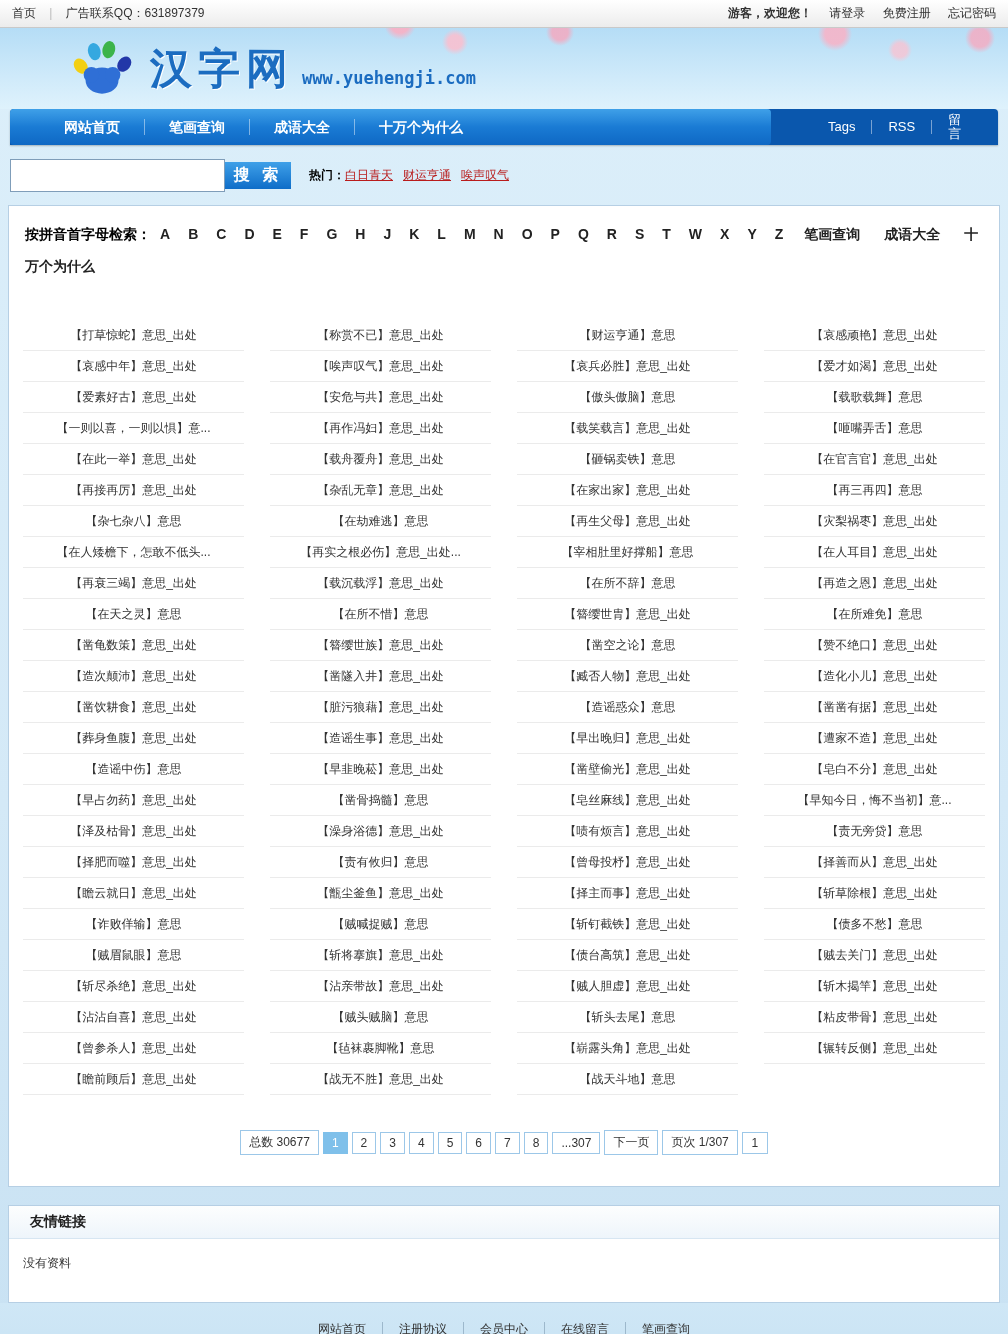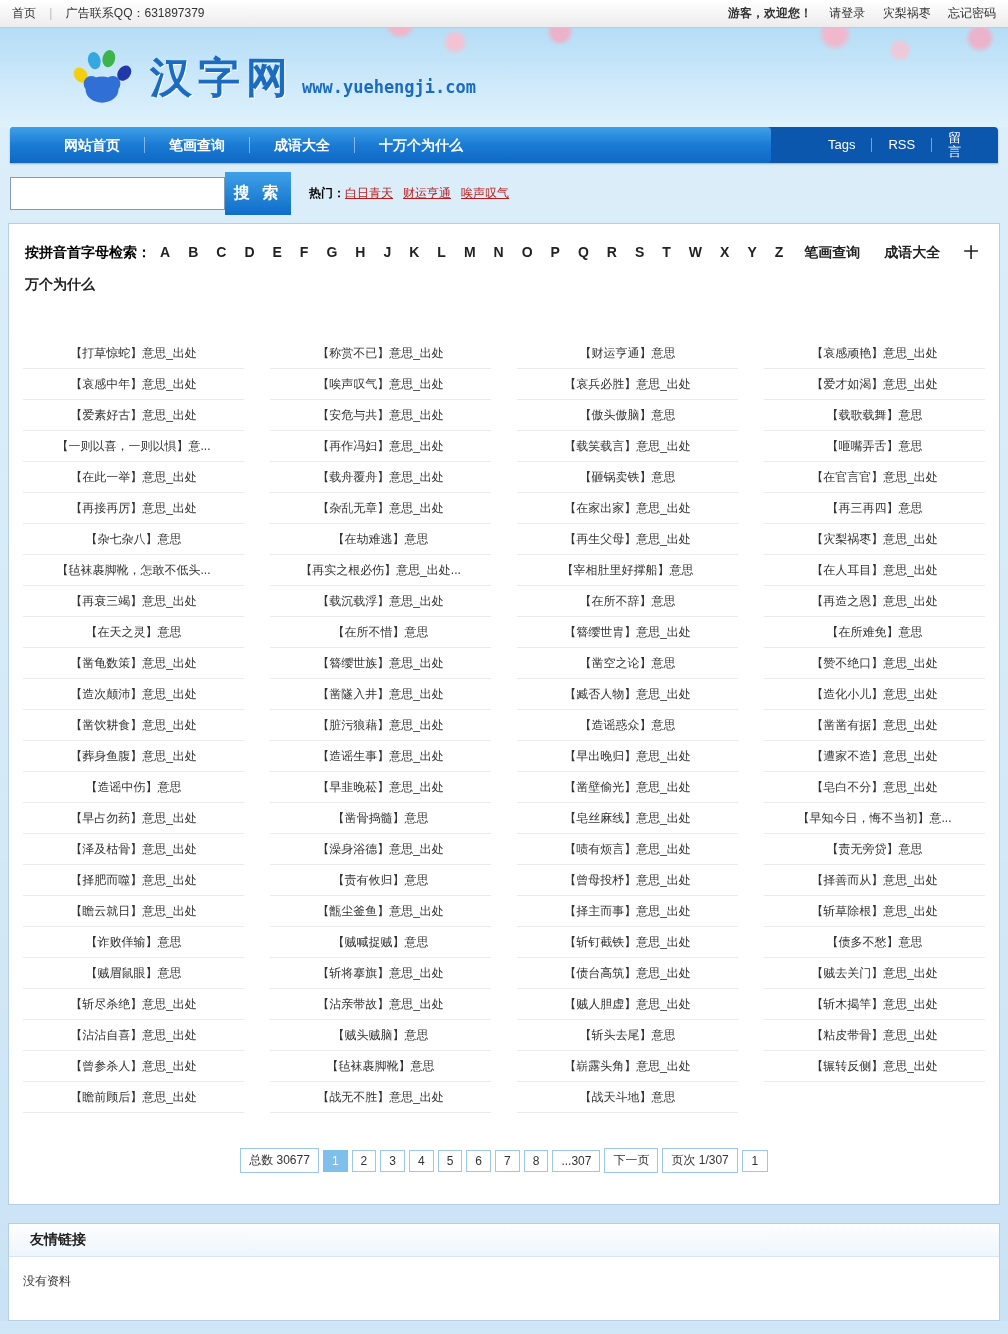--- a/index.html
+++ b/index.html
@@ -18,21 +18,21 @@
     padding:0 12px; background:linear-gradient(180deg,#ffffff,#ececec);
     border-bottom:1px solid #c9c9c9; font-size:12px;gap:33px;
   }
   .topbar .sep{ color:#bbb; margin:0 10px; }
   .topbar-right a, .topbar-left a{ color:#333; }
   .topbar-right span, .topbar-right a{ margin-left:14px; }
   .welcome{ font-weight:bold; }
 
   
   .banner{
-    height:99px; position:relative; display:flex; align-items:center;
+    height:81px; position:relative; display:flex; align-items:center;
     background:
       radial-gradient(circle at 400px -4px, rgba(246,178,198,.95) 0 9px, rgba(246,178,198,0) 16px),
       radial-gradient(circle at 455px 14px, rgba(248,192,208,.9) 0 7px, rgba(248,192,208,0) 13px),
       radial-gradient(circle at 560px 4px, rgba(244,170,192,.85) 0 8px, rgba(244,170,192,0) 14px),
       radial-gradient(circle at 835px 6px, rgba(246,180,200,.9) 0 10px, rgba(246,180,200,0) 17px),
       radial-gradient(circle at 900px 22px, rgba(248,195,210,.8) 0 7px, rgba(248,195,210,0) 12px),
       radial-gradient(circle at 980px 10px, rgba(244,172,194,.85) 0 9px, rgba(244,172,194,0) 15px),
       linear-gradient(180deg,#b5ddf6 0%,#cfeafa 60%,#dff2fc 100%);
   }
   .logo-wrap{ display:flex; align-items:center; margin-left:72px; }
@@ -70,21 +70,21 @@
   }
   .nav-right-item:last-child{ border-right:none; }
 
   
   .search-row{ display:flex; align-items:center; margin:13px 10px 12px 10px; height:35px; }
   .search-input{
     width:215px; height:33px; border:1px solid #7f9db9; background:#fff; padding:0 6px;
     font-size:14px; outline:none;
   }
   .search-btn{
-    width:66px; height:43px; border:none; color:#fff; font-size:16px; font-weight:bold;
+    width:66px; height:27px; border:none; color:#fff; font-size:16px; font-weight:bold;
     background:linear-gradient(180deg,#3fa0e8,#0e6dc8); cursor:pointer; letter-spacing:4px;
   }
   .hot-label{ font-weight:bold; margin-left:18px; font-size:12px; color:#000; }
   .hot-link{ text-decoration:underline; color:#b91c1c; margin-right:10px; }
 
   
   .main-box{
     margin:0 8px; background:#fff; border:1px solid #b6cfe4; padding-bottom:14px;
   }
   .index-bar{ padding:12px 16px 4px 16px; line-height:32px; font-size:14px; }
@@ -136,21 +136,21 @@
 
 <div class="topbar">
   <div class="topbar-left">
     <a>首页</a>
     <span class="sep">|</span>
     <span>广告联系QQ：631897379</span>
   </div>
   <div class="topbar-right">
     <span class="welcome">游客，欢迎您！</span>
     <a>请登录</a>
-    <a>灾梨祸枣</a>
+    <a>免费注册</a>
     <a>忘记密码</a>
   </div>
 </div>
 
 <div class="banner">
   <div class="logo-wrap">
     <svg class="paw" viewBox="0 0 64 60">
       <ellipse cx="23" cy="12" rx="6.5" ry="9" fill="#35a8e0" transform="rotate(-14 23 12)"></ellipse>
       <ellipse cx="38" cy="10" rx="6.5" ry="9" fill="#3cb44a" transform="rotate(12 38 10)"></ellipse>
       <ellipse cx="9" cy="27" rx="6.5" ry="8.5" fill="#f3cf12" transform="rotate(-38 9 27)"></ellipse>
@@ -217,21 +217,21 @@
       <a class="idiom-cell">【砸锅卖铁】意思</a>
       <a class="idiom-cell">【在官言官】意思_出处</a>
       <a class="idiom-cell">【再接再厉】意思_出处</a>
       <a class="idiom-cell">【杂乱无章】意思_出处</a>
       <a class="idiom-cell">【在家出家】意思_出处</a>
       <a class="idiom-cell">【再三再四】意思</a>
       <a class="idiom-cell">【杂七杂八】意思</a>
       <a class="idiom-cell">【在劫难逃】意思</a>
       <a class="idiom-cell">【再生父母】意思_出处</a>
       <a class="idiom-cell">【灾梨祸枣】意思_出处</a>
-      <a class="idiom-cell">【毡袜裹脚靴，怎敢不低头...</a>
+      <a class="idiom-cell">【在人矮檐下，怎敢不低头...</a>
       <a class="idiom-cell">【再实之根必伤】意思_出处...</a>
       <a class="idiom-cell">【宰相肚里好撑船】意思</a>
       <a class="idiom-cell">【在人耳目】意思_出处</a>
       <a class="idiom-cell">【再衰三竭】意思_出处</a>
       <a class="idiom-cell">【载沉载浮】意思_出处</a>
       <a class="idiom-cell">【在所不辞】意思</a>
       <a class="idiom-cell">【再造之恩】意思_出处</a>
       <a class="idiom-cell">【在天之灵】意思</a>
       <a class="idiom-cell">【在所不惜】意思</a>
       <a class="idiom-cell">【簪缨世胄】意思_出处</a>

